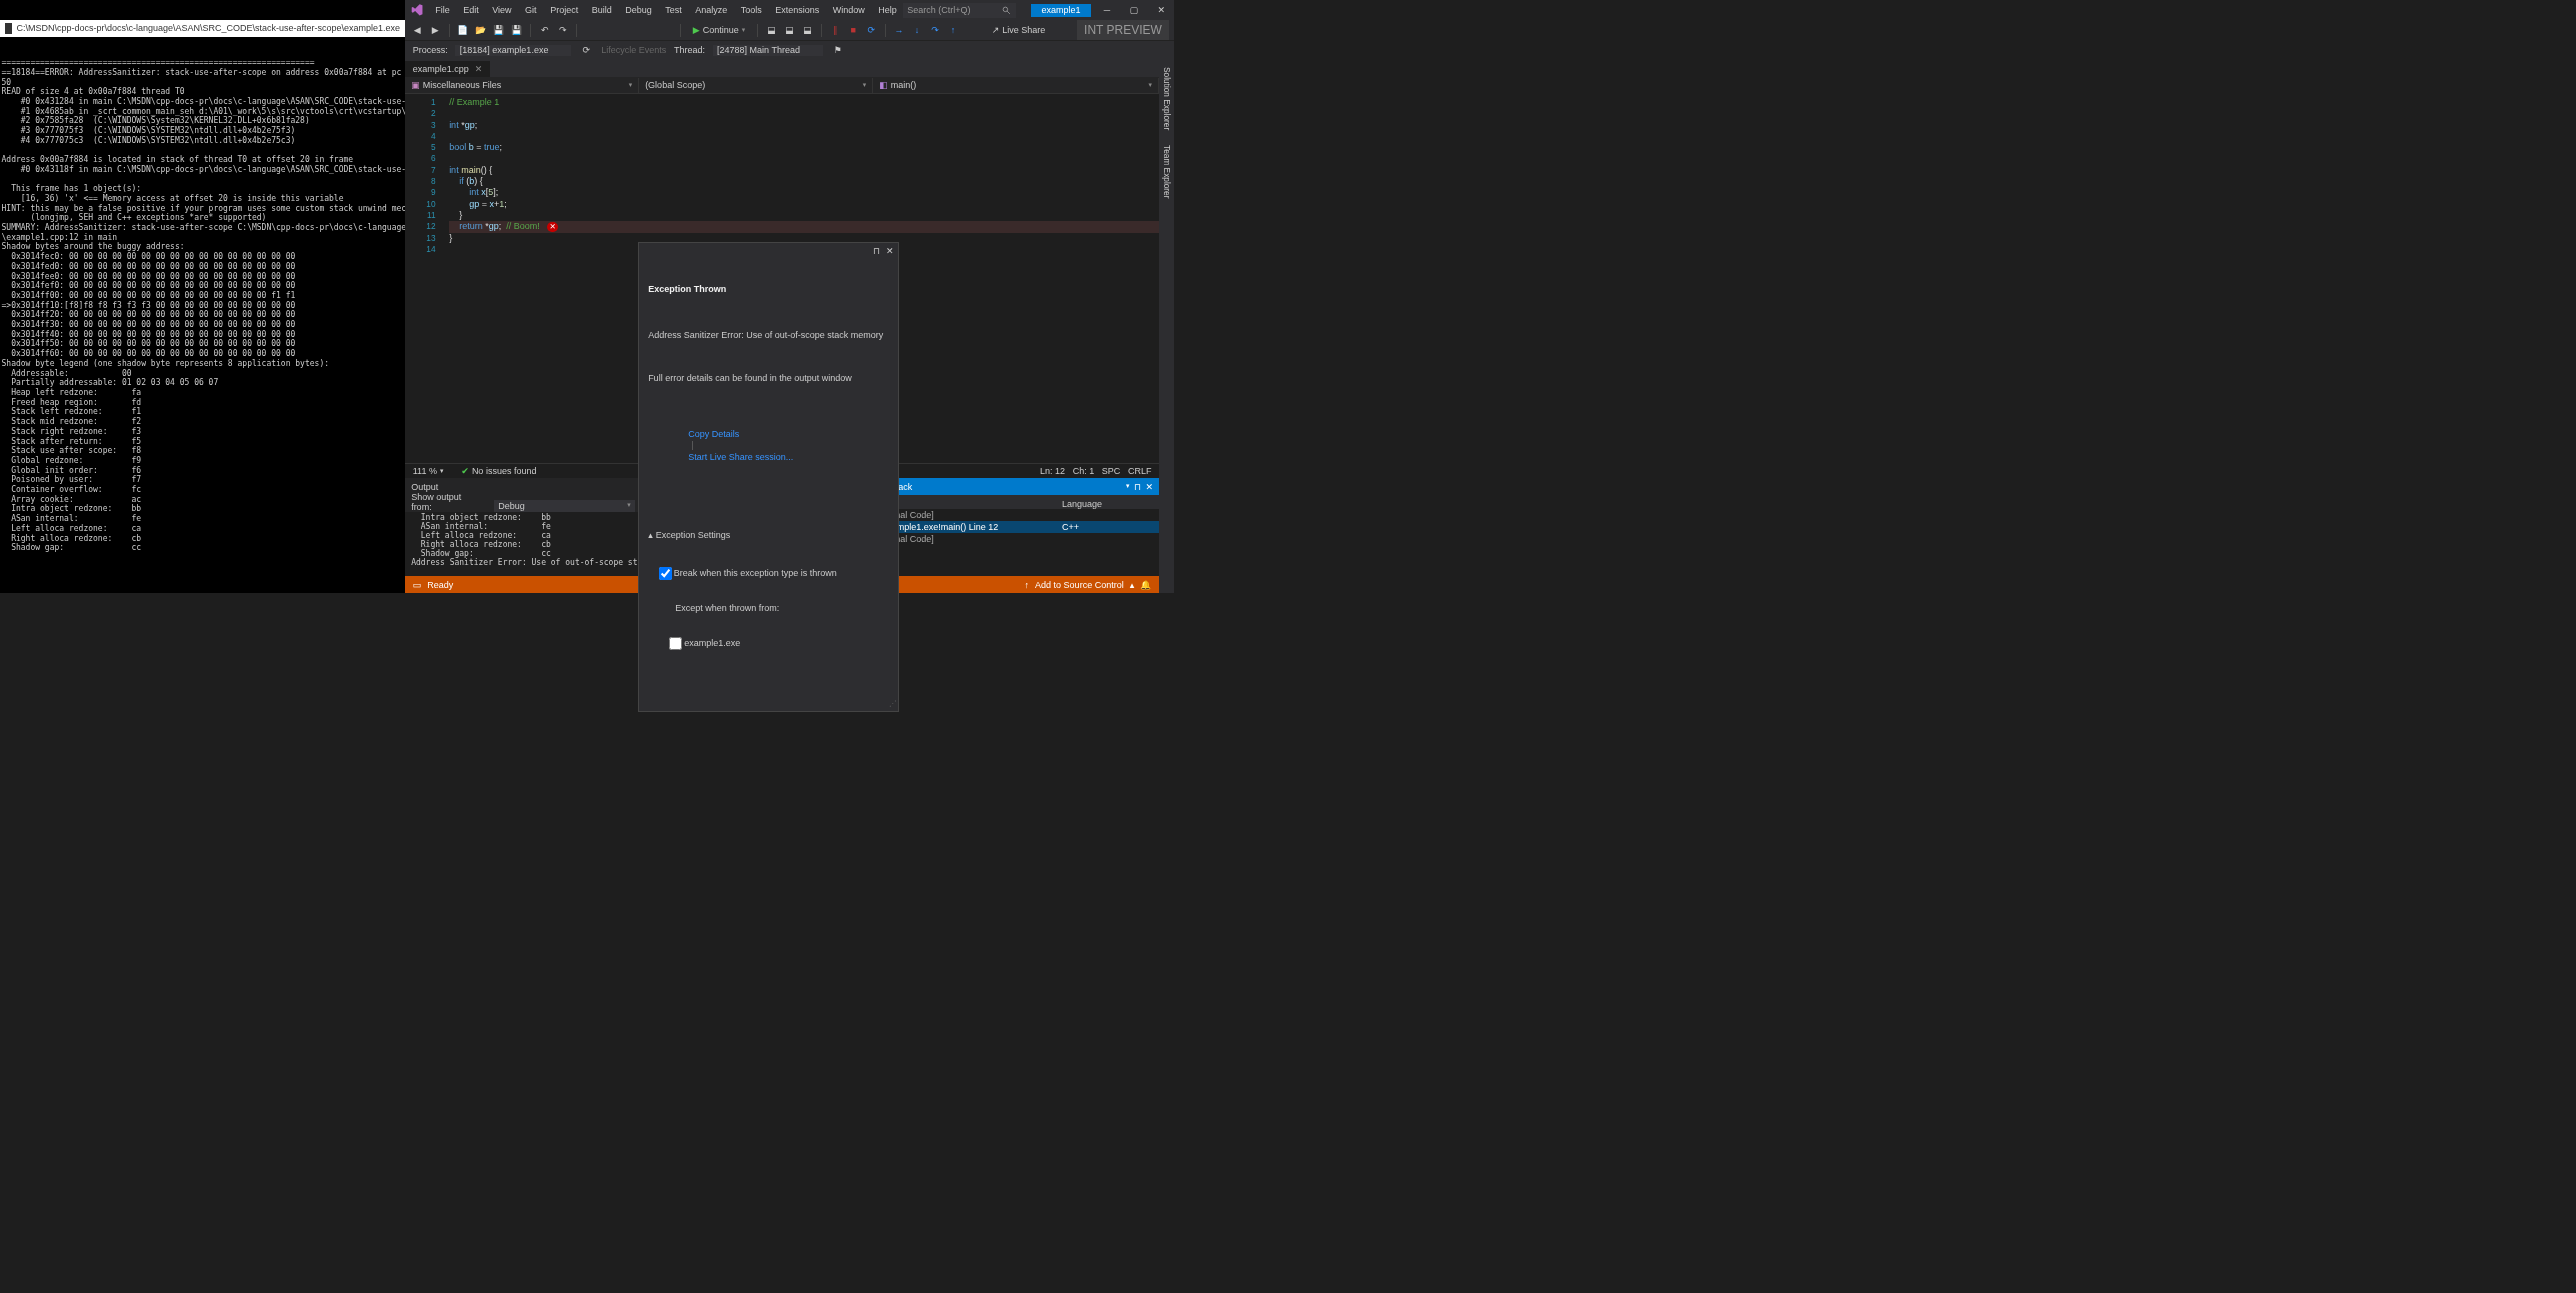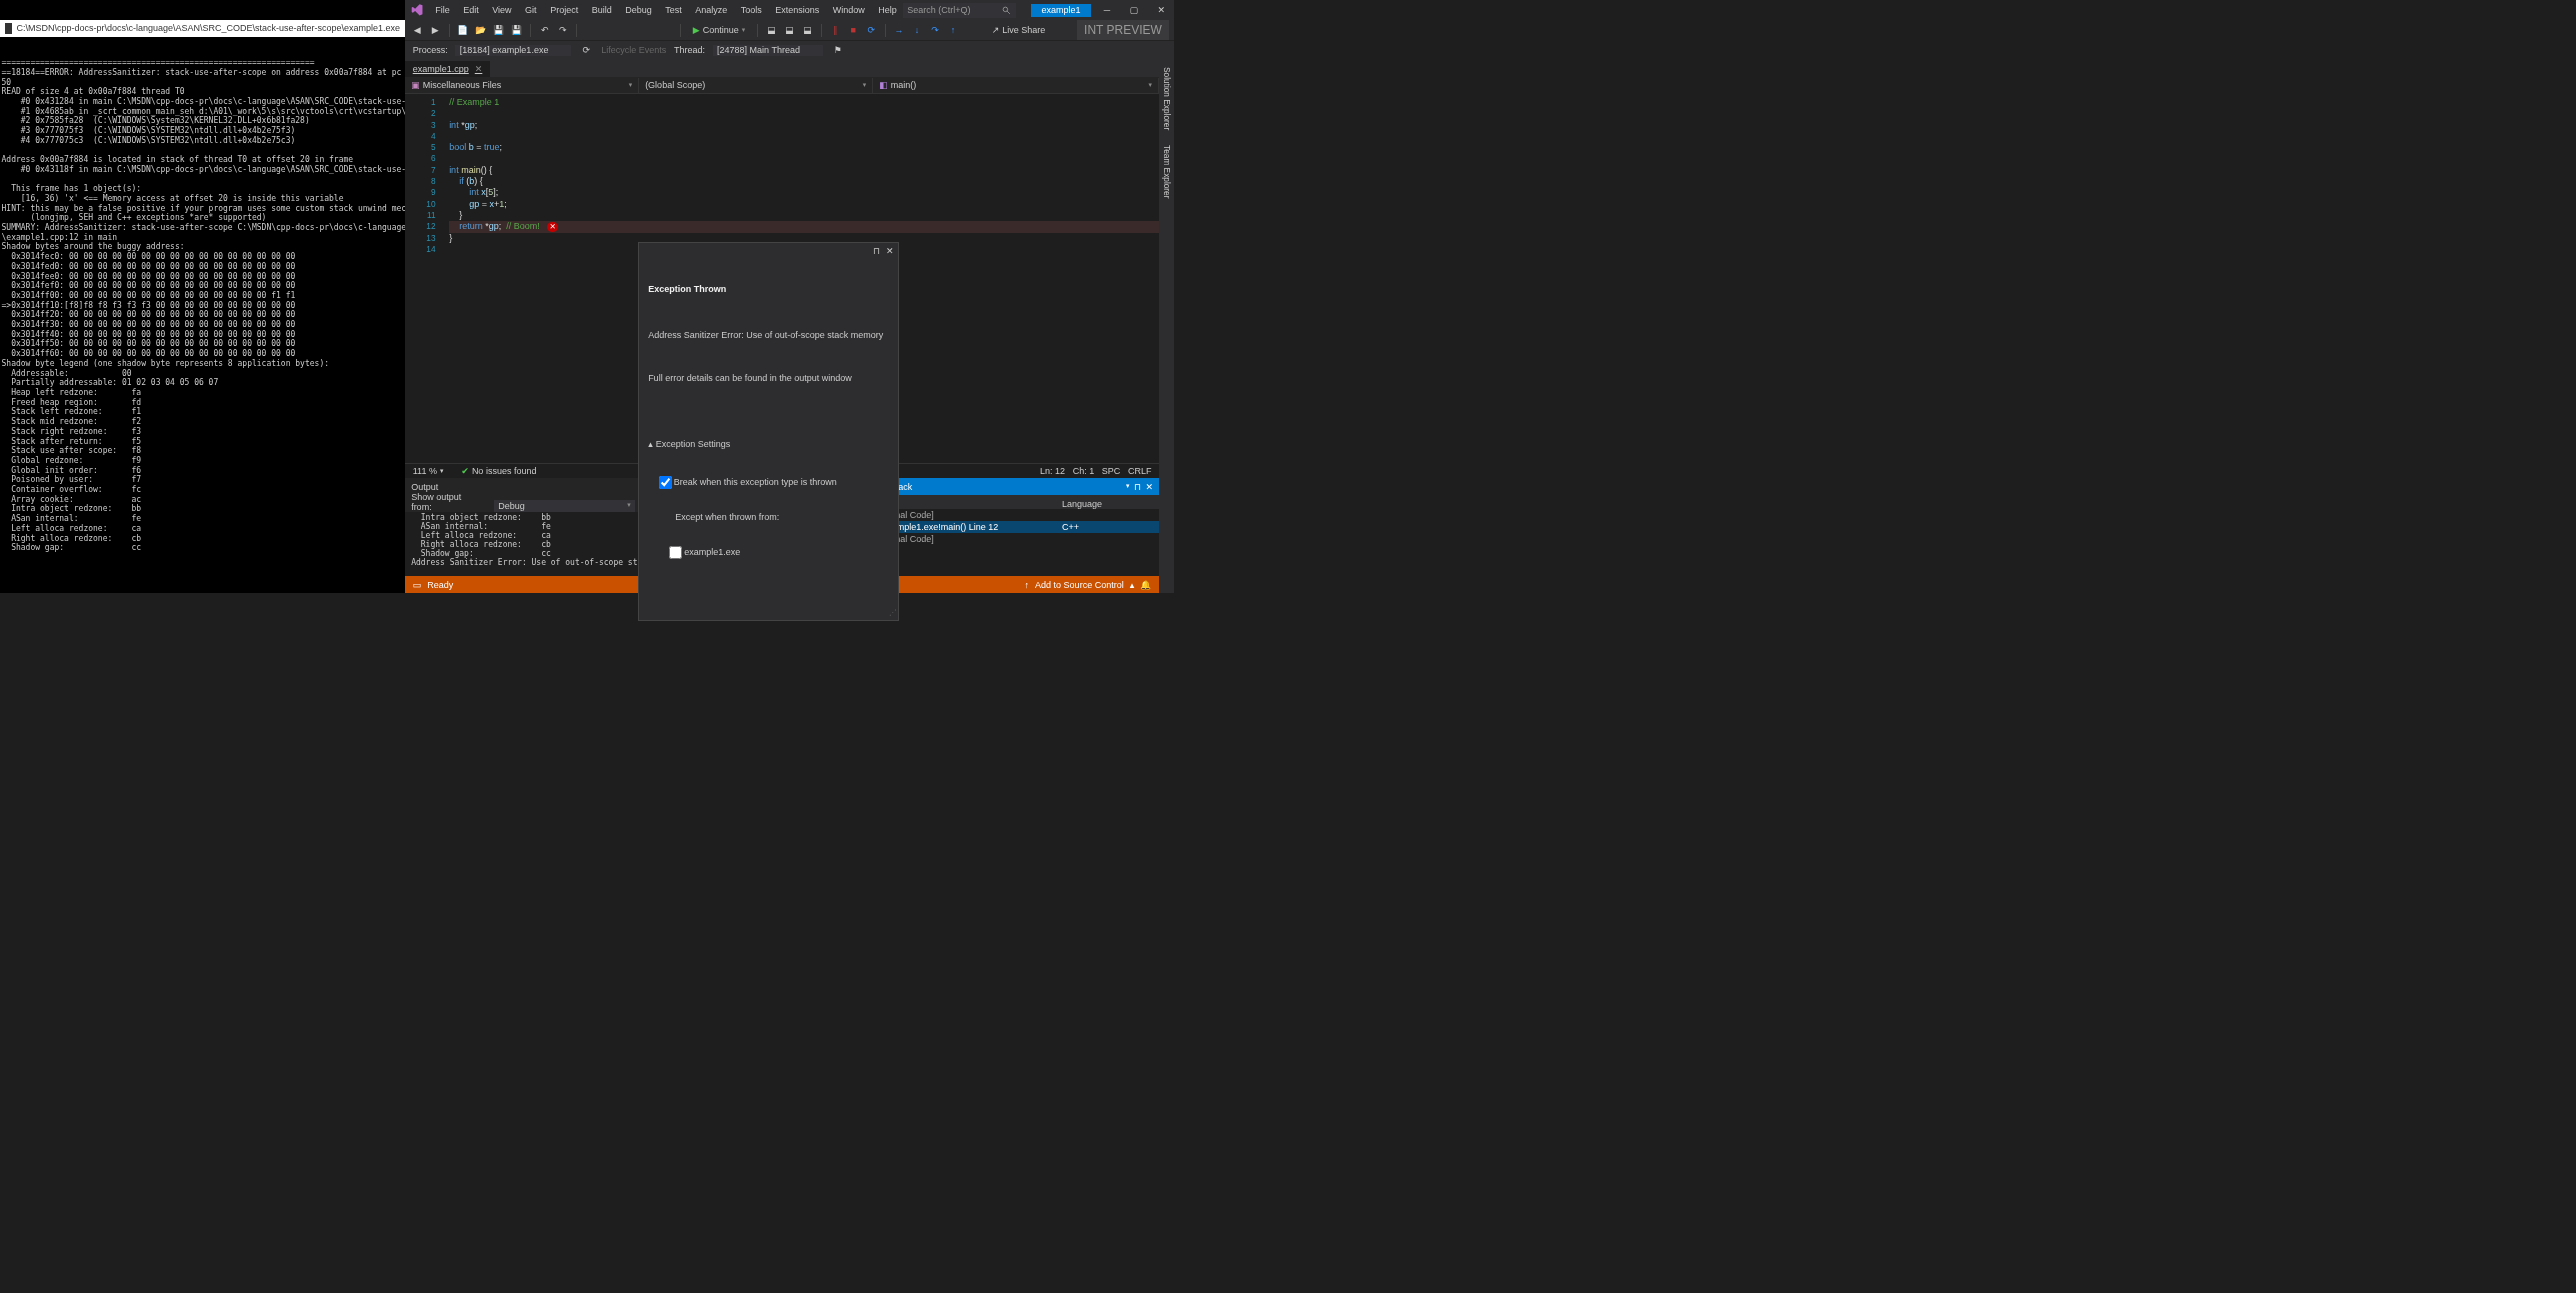--- a/index.html
+++ b/index.html
@@ -23,21 +23,21 @@
 .tb-btn { width: 15px; height: 15px; display: flex; align-items: center; justify-content: center; color: #ccc; }
 .tb-sep { width: 0.8px; height: 13.6px; background: #444; margin: 0 3px; }
 .continue-btn { display: flex; align-items: center; gap: 3px; padding: 1.5px 6px; color: #ccc; }
 .continue-arrow { color: #4ec94e; }
 .int-preview { background: #3a3a3c; color: #999; padding: 3px 7.6px; margin-left: auto; font-size: 12px; }
 .live-share { display: flex; align-items: center; gap: 3px; color: #ccc; margin-left: 6px; }
 .vs-debugbar { height: 18px; background: #2d2d30; display: flex; align-items: center; padding: 0 7.6px; gap: 7.6px; font-size: 8.3px; color: #ccc; }
 .vs-editor-area { flex: 1; display: flex; background: #1e1e1e; position: relative; }
 .vs-editor-col { flex: 1; display: flex; flex-direction: column; }
 .vs-tabs { height: 18px; background: #2d2d30; display: flex; align-items: flex-end; }
-.vs-tab { background: #1e1e1e; color: #ccc; padding: 3px 7.6px; display: flex; align-items: center; gap: 6px; font-size: 9px; text-decoration: underline; }
+.vs-tab { background: #1e1e1e; color: #ccc; padding: 3px 7.6px; display: flex; align-items: center; gap: 6px; font-size: 9px; }
 .vs-tab-close { color: #888; cursor: pointer; }
 .vs-nav { height: 16.6px; background: #252526; display: flex; align-items: center; border-bottom: 0.8px solid #333; }
 .vs-nav-combo { height: 15px; display: flex; align-items: center; padding: 0 6px; color: #ccc; font-size: 8.3px; border-right: 0.8px solid #333; }
 .vs-nav-combo.f1 { flex: 0 0 234px; }
 .vs-nav-combo.f2 { flex: 0 0 234px; }
 .vs-nav-combo.f3 { flex: 1; }
 .vs-nav-combo::after { content: "▾"; margin-left: auto; color: #888; font-size: 6.8px; }
 .code-area { flex: 1; display: flex; background: #1e1e1e; font-family: Consolas, monospace; position: relative; }
 .gutter { width: 38px; background: #1e1e1e; text-align: right; padding: 3px 7.6px 0 0; color: #2b91af; }
 .gutter .ln { height: 11.3px; line-height: 11.3px; font-size: 8.3px; }
@@ -284,20 +284,25 @@
 
             
             <div class="exception-popup">
               <div class="pin-close">
                 <span>⊓</span>
                 <span>✕</span>
               </div>
               <h4>Exception Thrown</h4>
               <p>Address Sanitizer Error: Use of out-of-scope stack memory</p>
               <p>Full error details can be found in the output window</p>
+              <div class="lnk-row">
+                <a href="#">Copy Details</a>
+                <span class="sep">|</span>
+                <a href="#">Start Live Share session...</a>
+              </div>
               <div class="exc-settings">
                 <div class="hdr"><span>▴</span><span>Exception Settings</span></div>
                 <div class="row"><input type="checkbox" checked="" style=""><span>Break when this exception type is thrown</span></div>
                 <div class="row" style="margin-left:27px"><span>Except when thrown from:</span></div>
                 <div class="row" style="margin-left:21px"><input type="checkbox" style=""><span>example1.exe</span></div>
               </div>
               <span class="resize-grip">⋰</span>
             </div>
           </div>
         </div>

